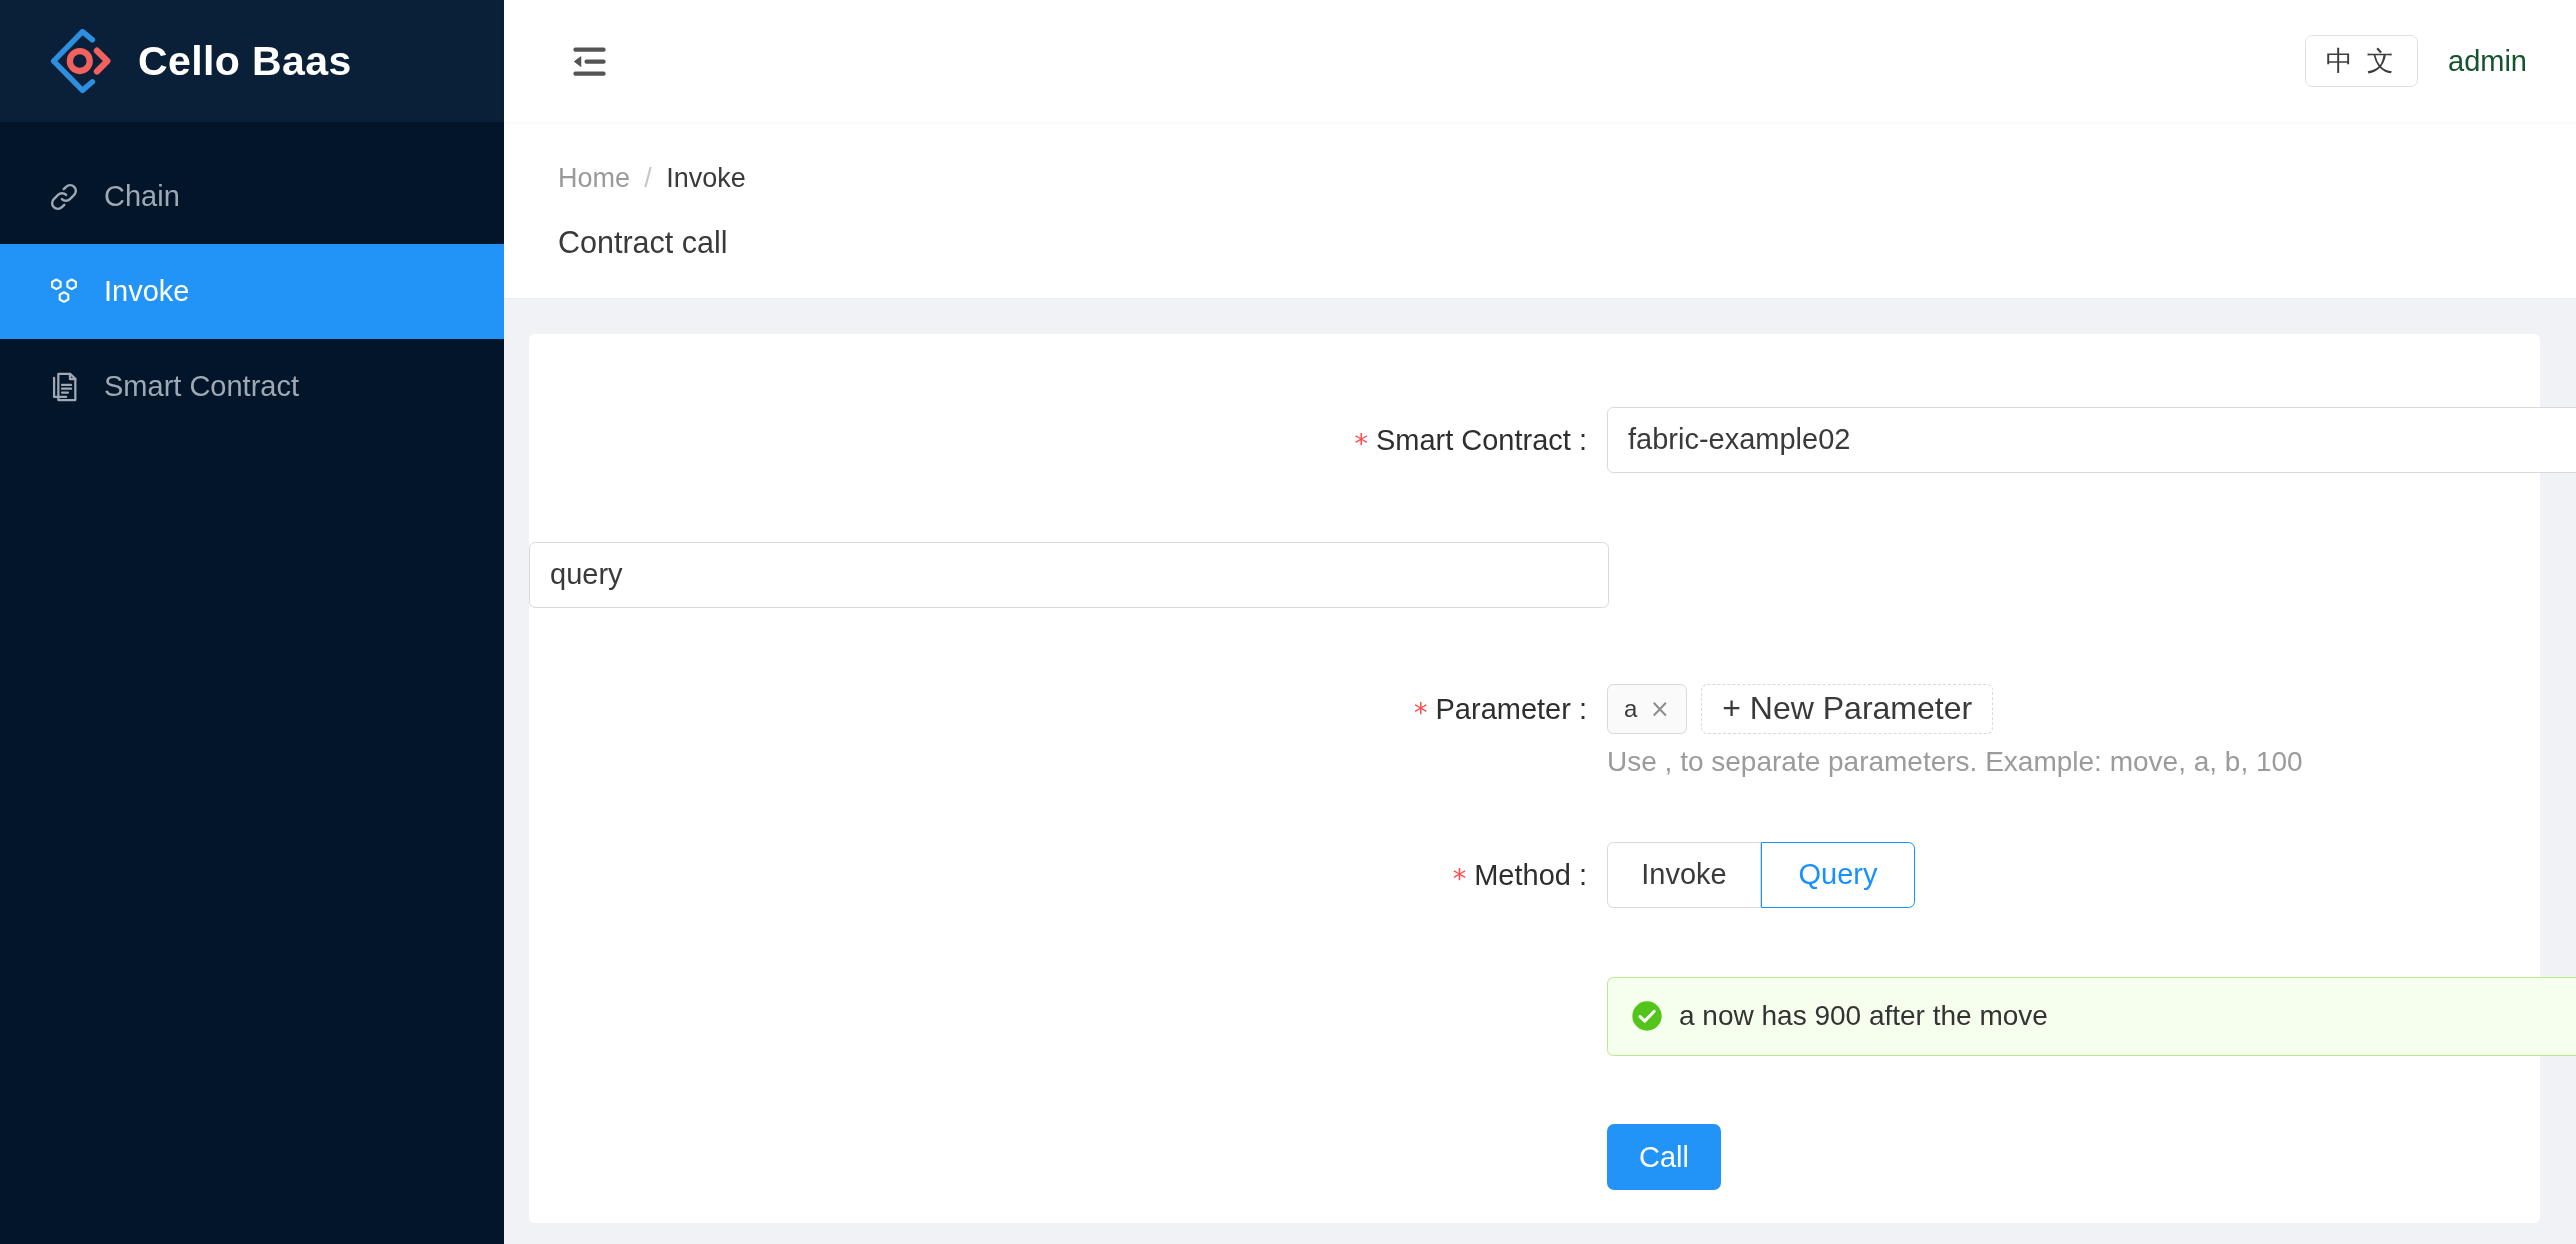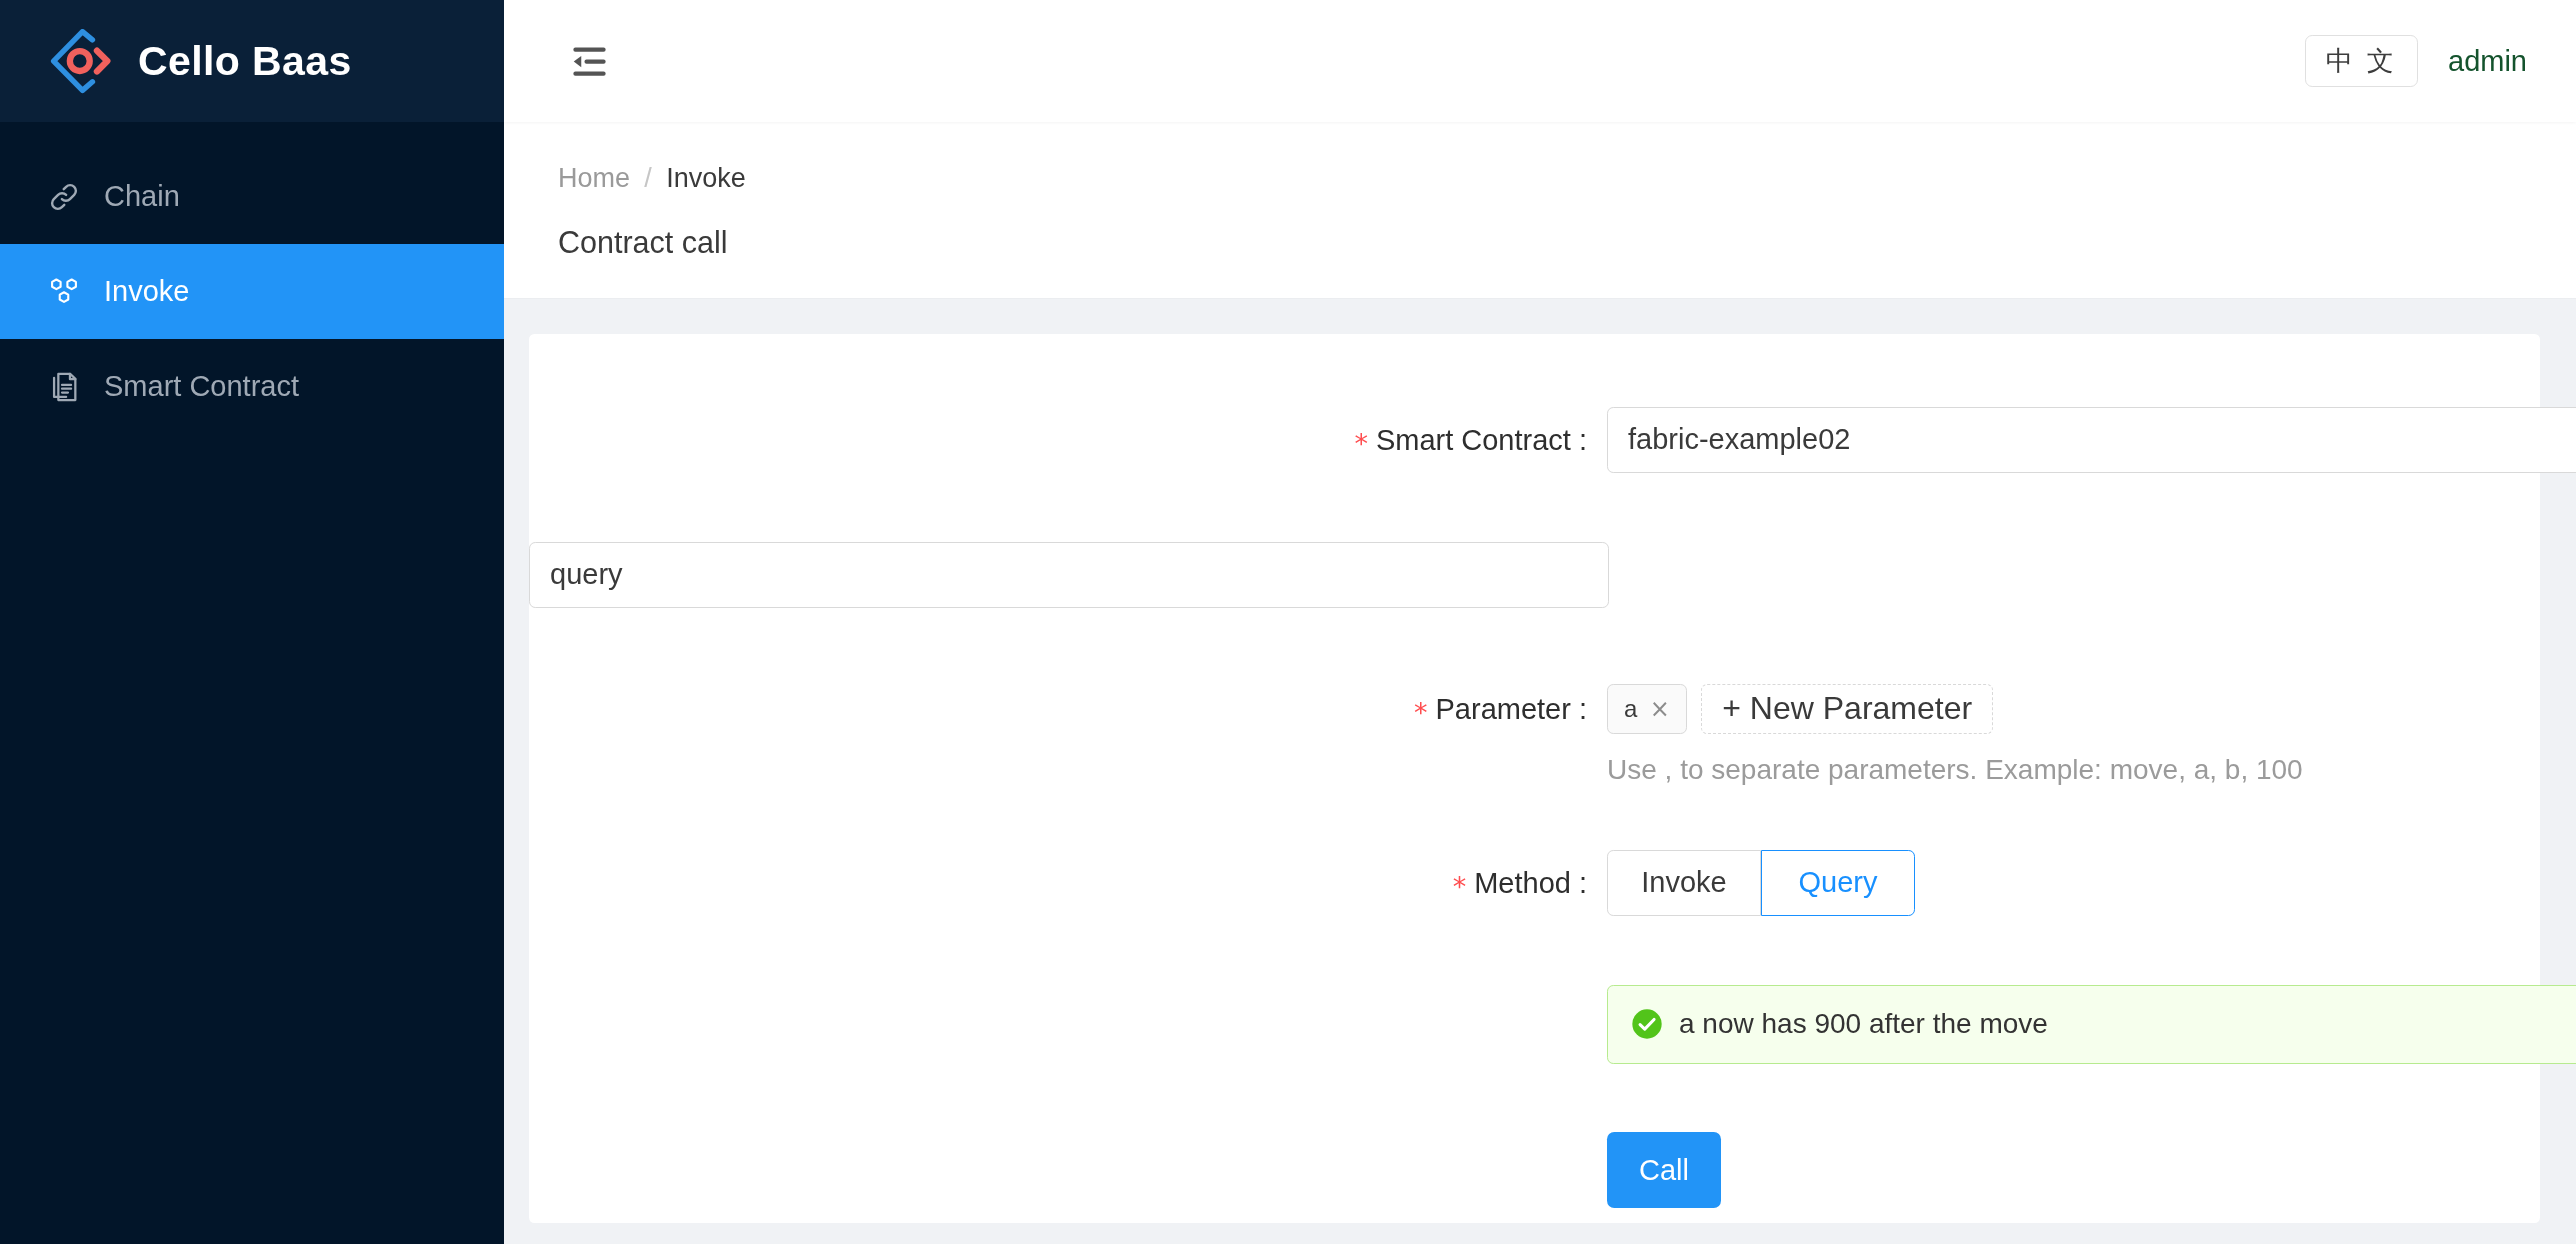--- a/index.html
+++ b/index.html
@@ -211,21 +211,21 @@
     display: flex;
     align-items: center;
     font-size: 32px;
     color: #3a3a3a;
     cursor: pointer;
     white-space: nowrap;
   }
   .param-hint {
     font-size: 28px;
     color: #9b9b9b;
-    margin-top: 8px;
+    margin-top: 0;
     line-height: 1.4;
   }
 
   
   .radio-group { display: flex; height: 66px; }
   .radio-btn {
     height: 66px;
     min-width: 154px;
     padding: 0 23px;
     border: 0.9px solid #d9d9d9;
@@ -260,21 +260,21 @@
   }
   .alert-ico { width: 32px; height: 32px; flex:0 0 32px; display:block; }
   .alert-text { font-size: 28px; color: #333333; }
 
   
   .call-btn {
     background: #2294f7;
     color: #ffffff;
     border: none;
     border-radius: 7.2px;
-    height: 76px;
+    height: 66px;
     padding: 0 32px;
     font-size: 29px;
     font-family: "Liberation Sans", sans-serif;
     cursor: pointer;
     line-height: 66px;
   }
 </style>
 </head>
 <body>
 

